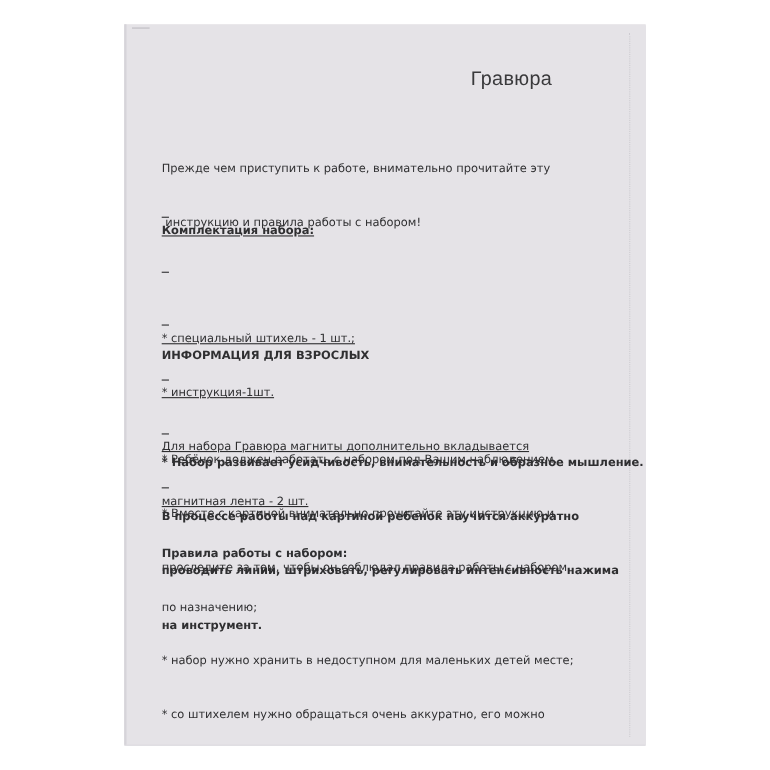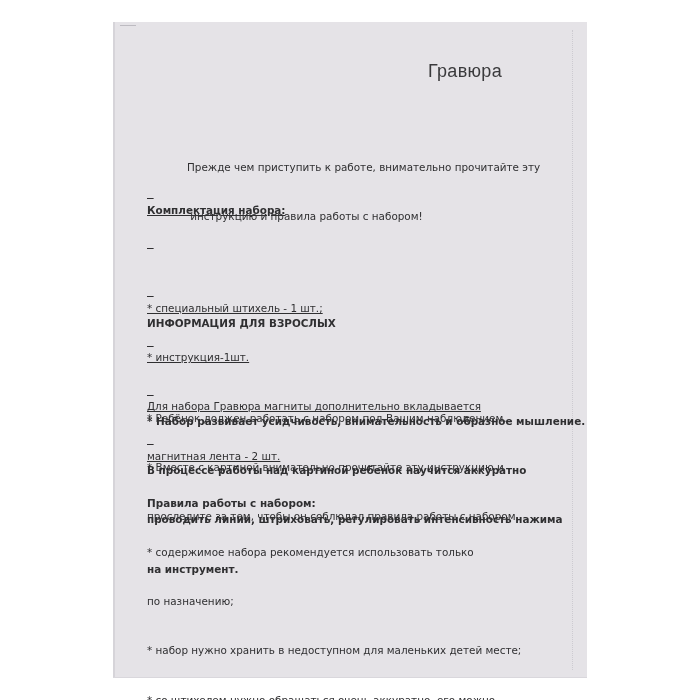--- a/index.html
+++ b/index.html
@@ -27,21 +27,21 @@
   </style>
 </head>
 <body>
 
 <div class="paper"></div>
 <div class="corner-mark"></div>
 <div class="perf"></div>
 
 <div class="title">Гравюра</div>
 
-<div class="body-text" style="top:126px;margin-left:40px;">
+<div class="body-text" style="top:112px;">
   <span class="line">Прежде чем приступить к работе, внимательно прочитайте эту</span>
   <span class="line"> инструкцию и правила работы с набором!</span>
 </div>
 
 <div class="body-text" style="top:169px;text-decoration:underline;">
   <span class="line b">Комплектация набора:</span>
   <span class="line" style="height:16px;"></span>
   <span class="line">* специальный штихель - 1 шт.;</span>
   <span class="line">* инструкция-1шт.</span>
   <span class="line">Для набора Гравюра магниты дополнительно вкладывается</span>
@@ -58,21 +58,20 @@
 </div>
 
 <div class="body-text" style="top:377px;">
   <span class="line">* Ребёнок должен работать с набором под Вашим наблюдением.</span>
   <span class="line">* Вместе с картиной внимательно прочитайте эту инструкцию и</span>
   <span class="line">проследите за тем, чтобы он соблюдал правила работы с набором.</span>
 </div>
 
 <div class="body-text" style="top:462px;">
   <span class="line b">Правила работы с набором:</span>
-  <span class="line">* содержимое набора рекомендуется использовать только</span>
   <span class="line">по назначению;</span>
   <span class="line">* набор нужно хранить в недоступном для маленьких детей месте;</span>
   <span class="line">* со штихелем нужно обращаться очень аккуратно, его можно</span>
   
   
   
   
   
   
   

